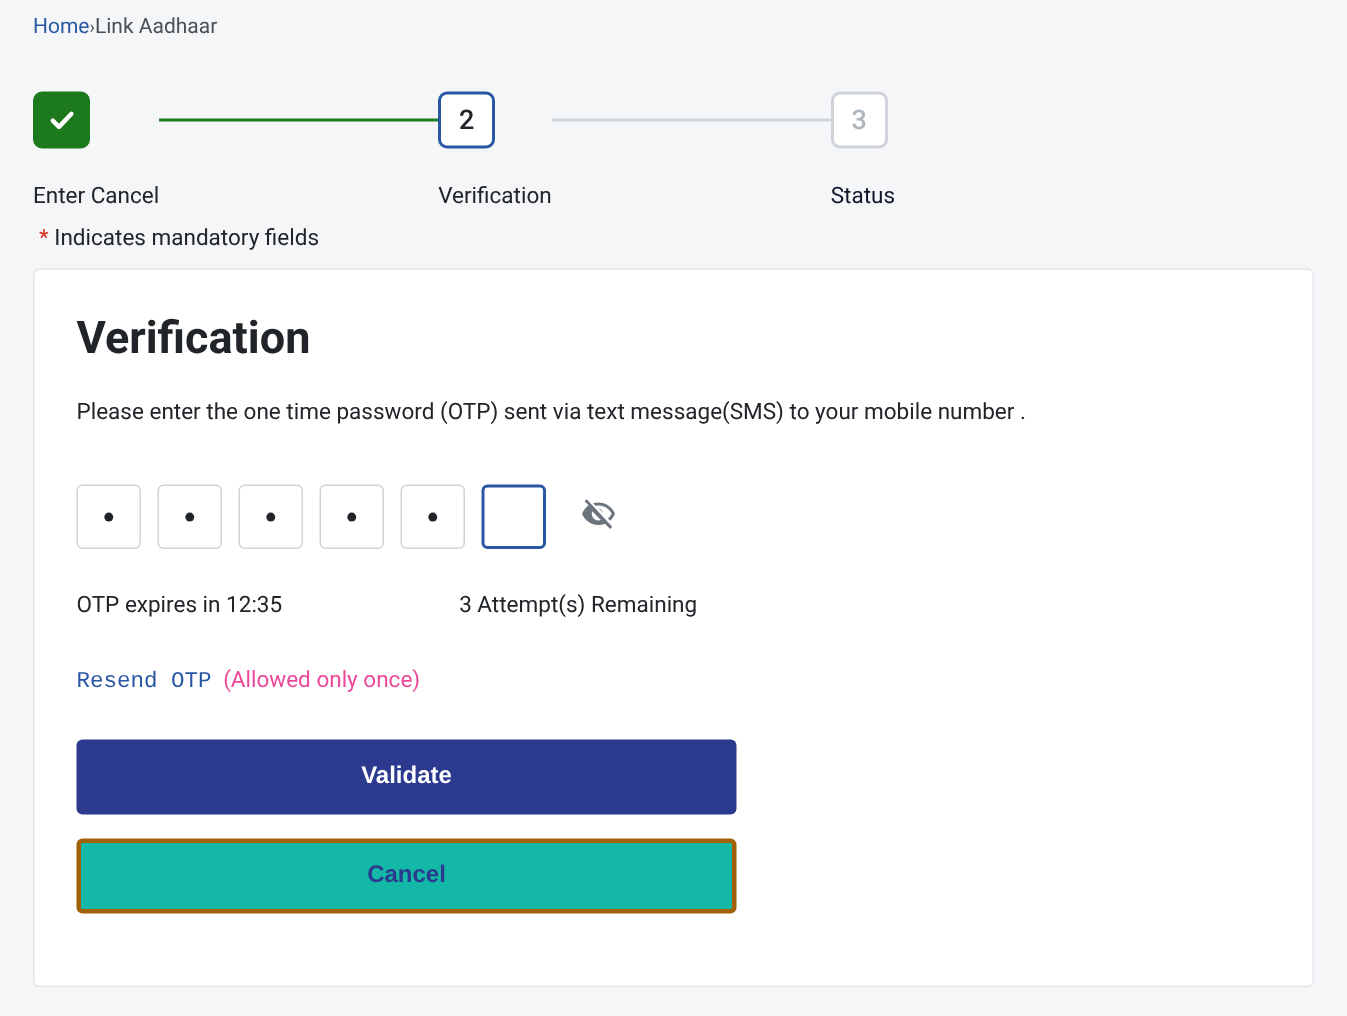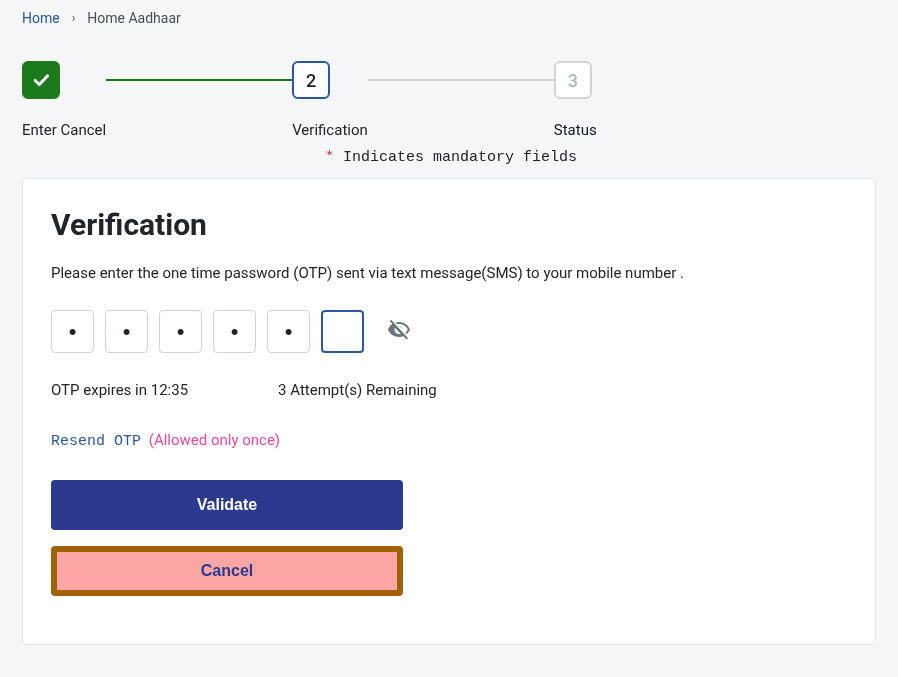--- a/index.html
+++ b/index.html
@@ -12,21 +12,21 @@
       background: #f5f6f8;
       color: #212529;
       width: 898px;
       height: 677px;
     }
     .breadcrumb {
       padding: 10px 22px;
       font-size: 14px;
       display: flex;
       align-items: center;
-      gap: 12px;
+      gap: 0;
     }
     .breadcrumb-home {
       color: #2957a4;
       cursor: pointer;
     }
     .breadcrumb-sep {
       color: #495057;
       font-size: 12px;
     }
     .breadcrumb-current {
@@ -83,46 +83,45 @@
     }
     .connector-done {
       background: #1c7a1c;
       width: 186px;
     }
     .connector-pending {
       background: #d0d4da;
       width: 186px;
     }
     .mandatory-row {
-      text-align: center;
+      text-align: left;
       padding: 0 22px 12px 26px;
       font-size: 15px;
       color: #212529;
-      font-family: Liberation Mono, monospace;
     }
     .mandatory-row .star {
       color: #d93025;
     }
     .card {
       background: #fff;
       margin: 0 22px;
       border: 1px solid #e2e5ea;
       border-radius: 4px;
       padding: 28px 28px 32px 28px;
     }
     .card h1 {
       font-size: 30px;
       font-weight: 700;
       color: #212529;
       margin-bottom: 22px;
     }
     .instruction {
       font-size: 15px;
       color: #212529;
-      margin-bottom: 28px;
+      margin-bottom: 40px;
     }
     .field-label {
       font-size: 15px;
       color: #212529;
       margin-bottom: 10px;
     }
     .field-label .star {
       color: #d93025;
     }
     .otp-row {
@@ -144,73 +143,73 @@
     .otp-input.active {
       border: 2px solid #2957a4;
     }
     .eye-toggle {
       margin-left: 12px;
       cursor: pointer;
       color: #6c757d;
     }
     .otp-info-row {
       display: flex;
-      gap: 90px;
+      gap: 118px;
       font-size: 15px;
       color: #212529;
       margin-bottom: 32px;
     }
     .resend-row {
       font-size: 15px;
       margin-bottom: 30px;
     }
     .resend-link {
       color: #2957a4;
       cursor: pointer;
       font-family: Liberation Mono, monospace;
     }
     .resend-note {
       color: #ec4899;
       margin-left: 4px;
       text-align: center;
     }
     .btn {
-      width: 352px;
+      width: 440px;
       height: 50px;
       border-radius: 4px;
       font-size: 16px;
       font-weight: 600;
       cursor: pointer;
       display: flex;
       align-items: center;
       justify-content: center;
       margin-bottom: 16px;
     }
     .btn-primary {
       background: #2b3a8f;
       color: #fff;
       border: none;
     }
     .btn-secondary {
-      background: #fca5a5;
+      background: #14b8a6;
       color: #2b3a8f;
-      border: 6px solid #a16207;
+      border: 3px solid #a16207;
     }
     .check-svg {
       width: 20px;
       height: 20px;
     }
   </style>
 </head>
 <body>
 
 <div class="breadcrumb">
   <span class="breadcrumb-home">Home</span>
   <span class="breadcrumb-sep">›</span>
-  <span class="breadcrumb-current">Home Aadhaar</span>
+  <span class="breadcrumb-current">Link Aadhaar</span>
 </div>
 
 <div class="stepper">
   <div class="step-group">
     <div class="step-box step-done">
       <svg class="check-svg" viewBox="0 0 24 24">
         <path fill="none" stroke="#fff" stroke-width="3.5" stroke-linecap="round" stroke-linejoin="round" d="M5 12.5l5 5L20 7"></path>
       </svg>
     </div>
     <div class="step-label">Enter Cancel</div>

